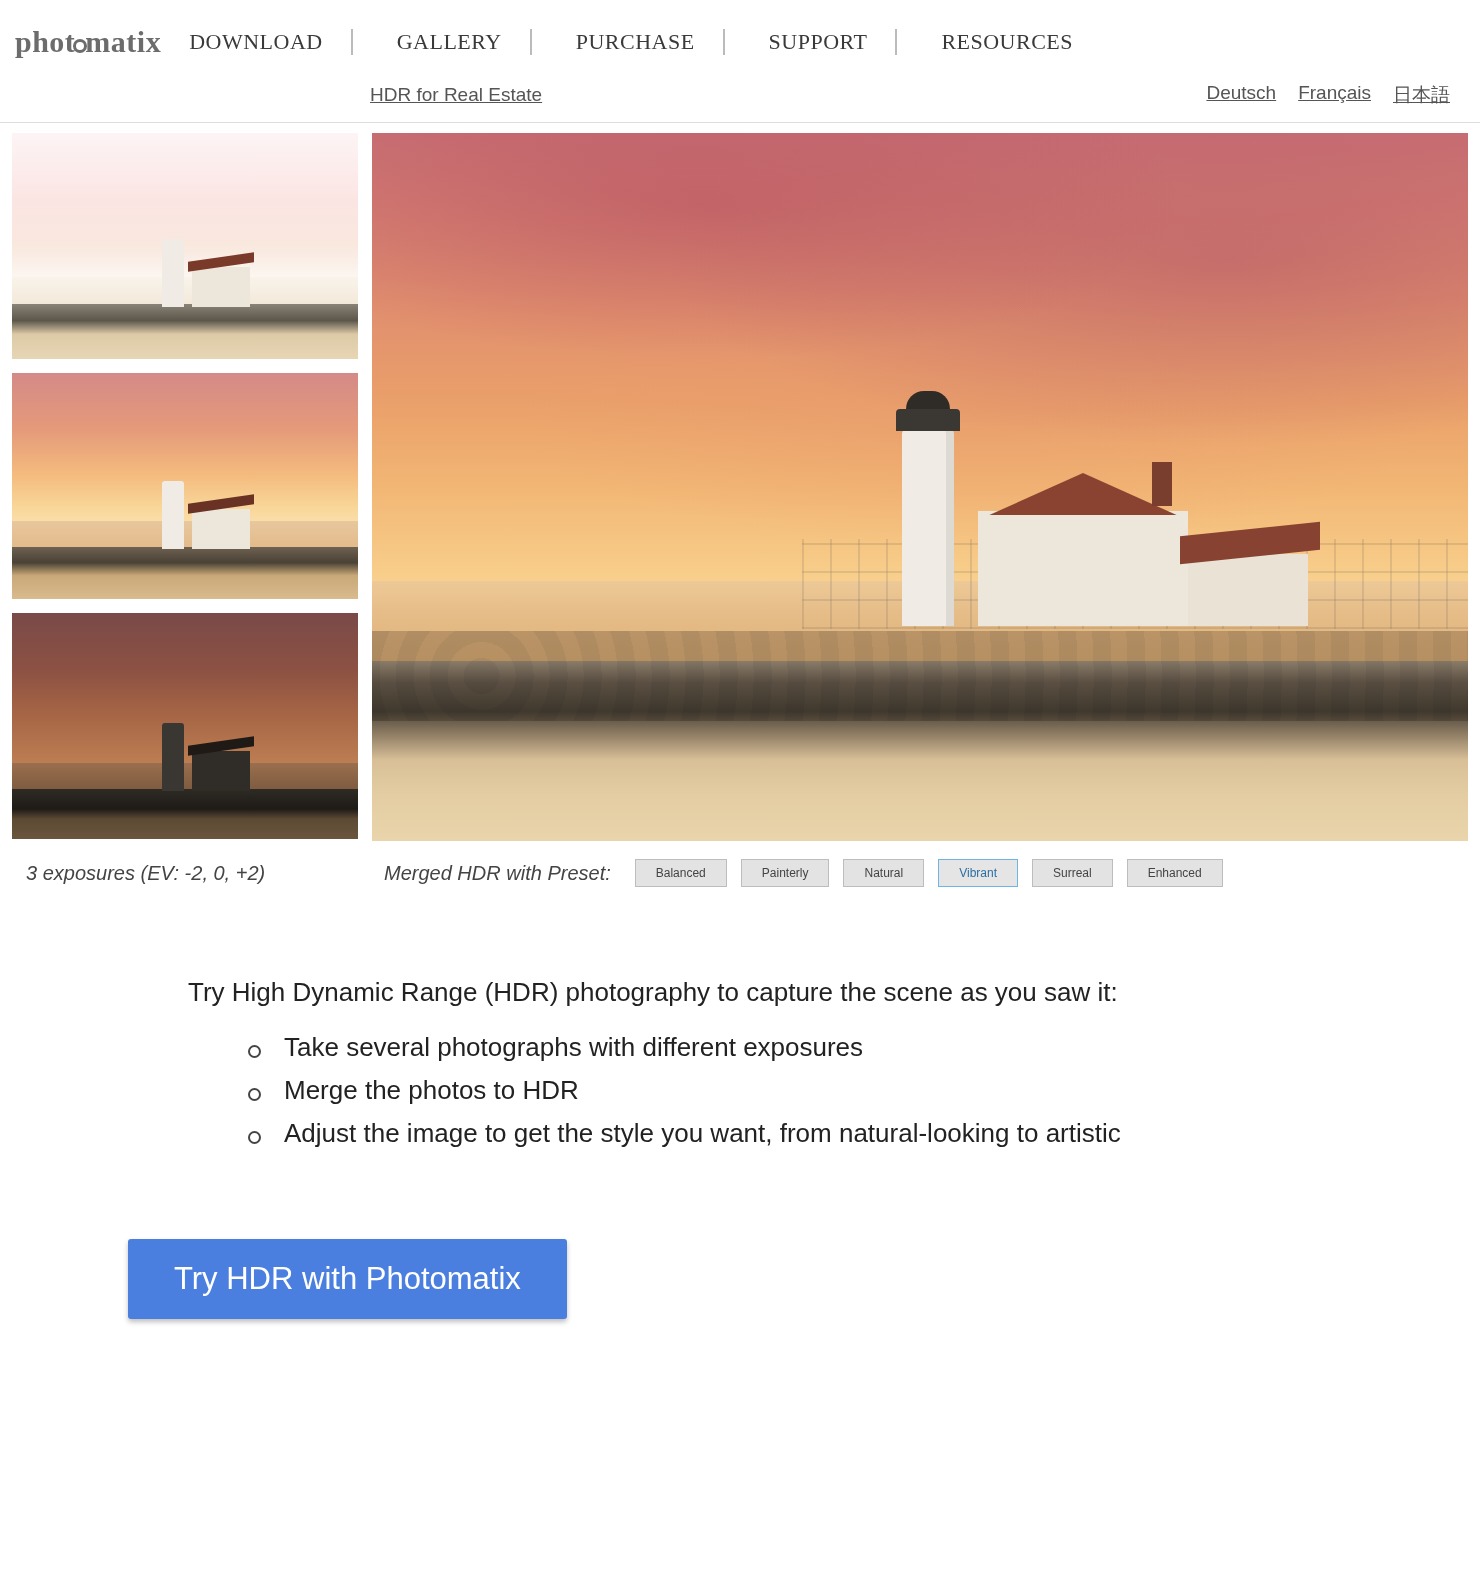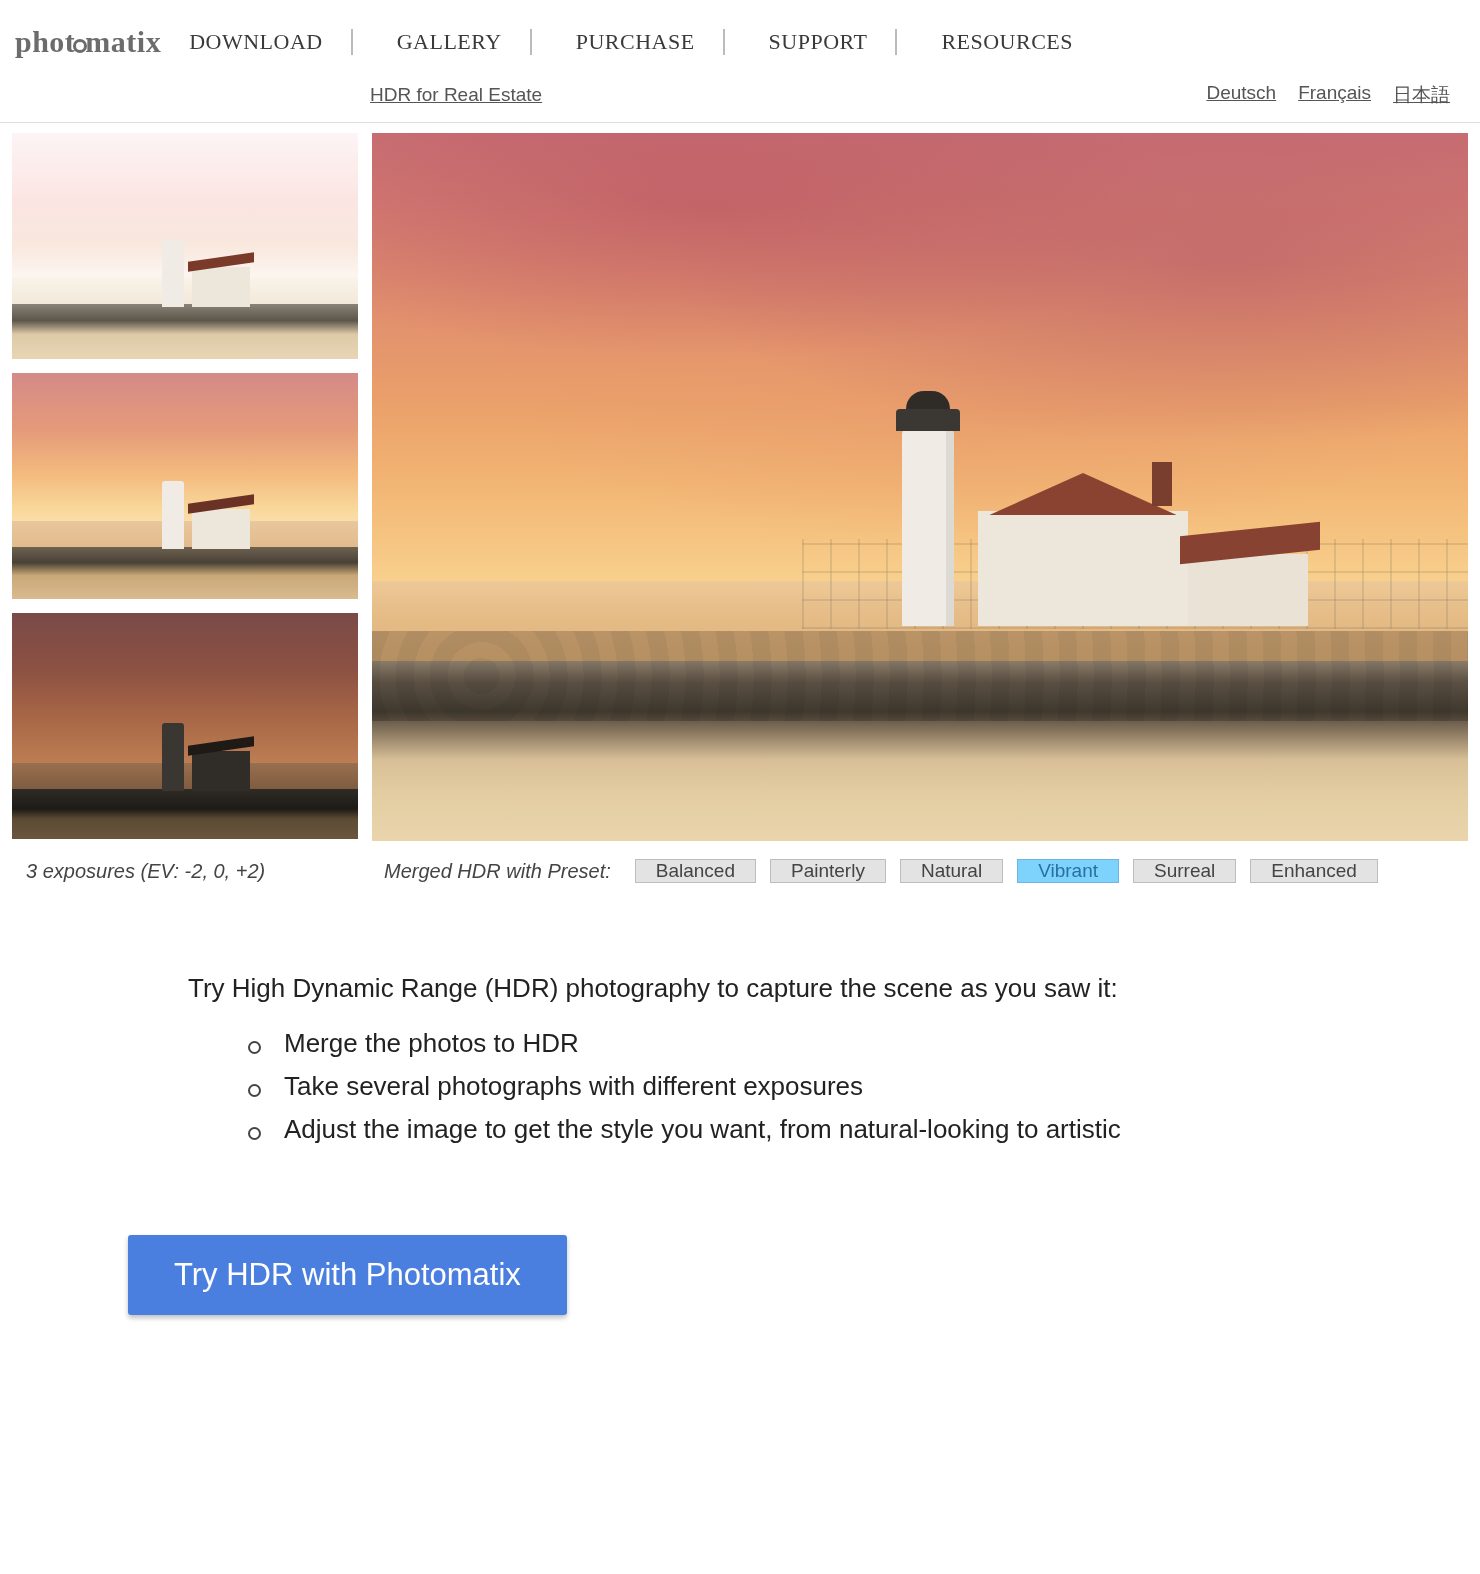--- a/index.html
+++ b/index.html
@@ -65,22 +65,22 @@
 .main-img .roof{ left:594px; bottom:326px; width:234px; height:42px; clip-path:polygon(10% 100%,50% 0%,90% 100%); background:#8a4330;}
 .main-img .chimney{position:absolute;left:780px;bottom:335px;width:20px;height:44px;background:#7a3e2e;}
 .main-img .wing{position:absolute;left:816px;bottom:215px;width:120px;height:72px;background:#e9e2d5;}
 .main-img .wingroof{position:absolute;left:808px;bottom:284px;width:140px;height:28px;background:#874231;transform:skewY(-6deg);}
 .main-img .fence{position:absolute;left:430px;right:0;bottom:212px;height:90px;background:repeating-linear-gradient(90deg,rgba(80,80,80,0.30) 0 2px,transparent 2px 28px),repeating-linear-gradient(0deg,rgba(80,80,80,0.30) 0 2px,transparent 2px 28px);opacity:0.5;}
 
 .gallery-captions { display: flex; gap: 14px; margin-top: 18px; align-items: center; }
 .cap-left { width: 346px; font-style: italic; color: #444; font-size: 20px; padding-left: 14px; }
 .cap-right { flex: 1; display: flex; align-items: center; gap: 14px; padding-left: 12px; }
 .cap-right .merged { font-style: italic; color: #444; font-size: 20px; margin-right: 10px; }
-.preset-btn { background: #e3e3e3; border: 1px solid #bdbdbd; color: #444; font-size: 19px; padding: 0 20px; cursor: pointer; font-family: inherit; }
-.preset-btn.active { background: #7dd3fc; border: 1px solid #6fb4e3; color: #2a6fa3; }
+.preset-btn { background: #e3e3e3; border: 1px solid #bdbdbd; color: #444; font-size: 12px; padding: 6px 20px; cursor: pointer; font-family: inherit; }
+.preset-btn.active { background: #e5e5e5; border: 1px solid #6fb4e3; color: #2a6fa3; }
 
 .section { max-width: 1260px; margin: 90px auto 0; padding: 0 18px; }
 .heading { color: #565656; font-size: 36px; font-weight: 700; line-height: 1.4; }
 .intro { margin-top: 60px; margin-left: 60px; font-size: 26px; color: #222; }
 ul.steps { margin: 24px 0 0 120px; list-style: none; }
 ul.steps li { font-size: 26px; color: #222; margin-bottom: 12px; position: relative; padding-left: 36px; }
 ul.steps li::before { content: ""; position: absolute; left: 0; top: 13px; width: 9px; height: 9px; border: 2px solid #444; border-radius: 50%; }
 
 .cta-row { display: flex; gap: 220px; margin: 90px 0 40px 0; justify-content: flex-start; }
 .cta { background: #4a7fe0; color: #fff; font-size: 31px; padding: 22px 46px; border: none; border-radius: 3px; cursor: pointer; box-shadow: 0 3px 5px rgba(0,0,0,0.25); font-family: inherit; }
@@ -165,21 +165,21 @@
       <button class="preset-btn">Natural</button>
       <button class="preset-btn active">Vibrant</button>
       <button class="preset-btn">Surreal</button>
       <button class="preset-btn">Enhanced</button>
     </div>
   </div>
 
   <div class="section">
     <p class="intro">Try High Dynamic Range (HDR) photography to capture the scene as you saw it:</p>
     <ul class="steps">
+      <li>Take several photographs with different exposures</li>
       <li>Merge the photos to HDR</li>
-      <li>Take several photographs with different exposures</li>
       <li>Adjust the image to get the style you want, from natural-looking to artistic</li>
     </ul>
     <div class="cta-row">
       <button class="cta">Try HDR with Photomatix</button>
     </div>
   </div>
 </div>
 
 </body></html>

